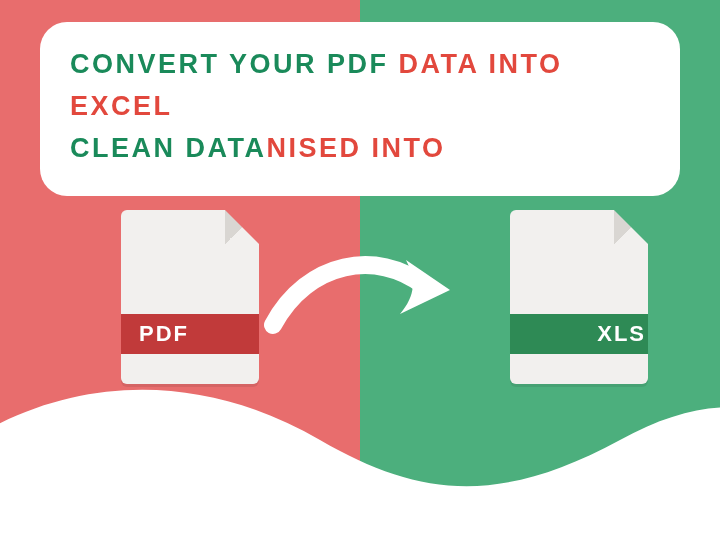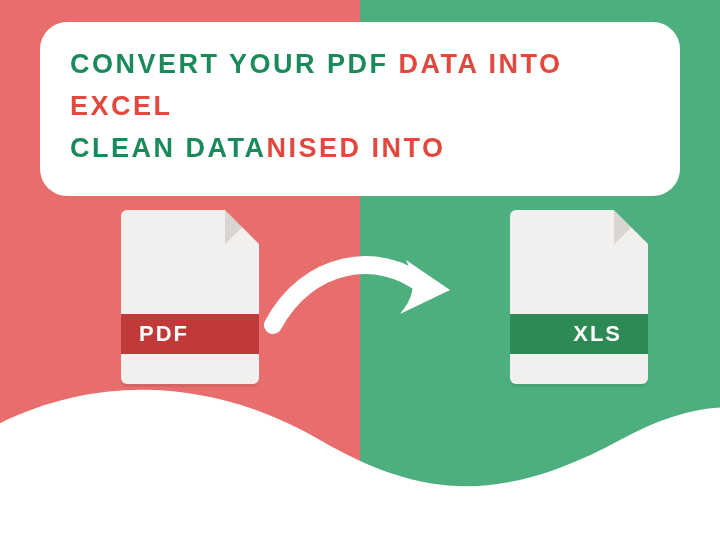--- a/index.html
+++ b/index.html
@@ -86,21 +86,21 @@
     height: 40px;
     color: #fff;
     font-weight: 800;
     font-size: 22px;
     letter-spacing: 2px;
     display: flex;
     align-items: center;
     padding-left: 18px;
   }
   .file.pdf .file-band { background: #c13a3a; }
-  .file.xls .file-band { background: #2e8a55; justify-content: flex-end; padding-right: 26px; padding-left: 0; }
+  .file.xls .file-band { background: #2e8a55; justify-content: flex-end; padding-right: 2px; padding-left: 0; }
   .arrow {
     position: absolute;
     left: 258px;
     top: 240px;
     width: 200px;
     height: 110px;
   }
 </style>
 </head>
 <body>

